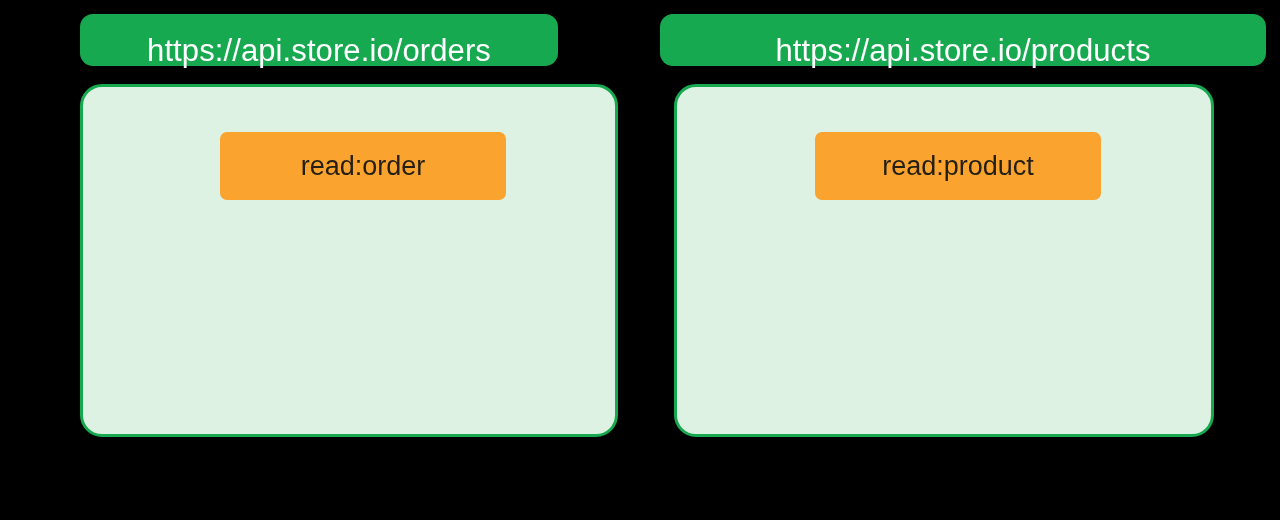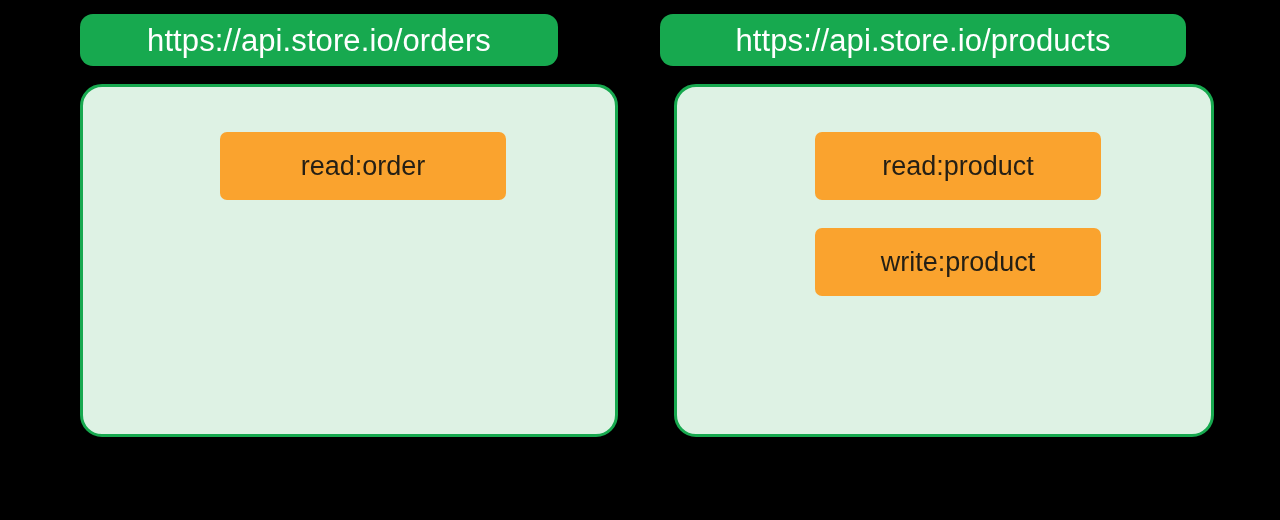--- a/index.html
+++ b/index.html
@@ -30,21 +30,21 @@
   }
 
   
   .api-header {
     position: absolute;
     top: 14px;
     height: 52px;
     border-radius: 13px;
     background: #17A94F;
     display: flex;
-    align-items: center;
+    align-items: flex-end;
     justify-content: center;
     box-sizing: border-box;
     padding: 0 20px;
   }
   .api-header-label {
     color: #FFFFFF;
     font-size: 31px;
     line-height: 31px;
     font-weight: 400;
     letter-spacing: 0.1px;
@@ -64,21 +64,21 @@
 
   
   .scope-list {
     position: absolute;
     top: 45px;
     left: 0;
     right: 0;
     display: flex;
     flex-direction: column;
     align-items: center;
-    gap: 28px;
+    gap: 20px;
     margin-left: 28px;
   }
   .scope-chip {
     width: 286px;
     height: 68px;
     border-radius: 7px;
     background: #FAA32E;
     display: flex;
     align-items: center;
     justify-content: center;
@@ -111,33 +111,30 @@
         </div>
 
 
 
       </div>
     </div>
   </div>
 
   <div class="api-group" style="left:660px; width:540px;">
 
-    <div class="api-header" style="left:0px; width:526px;">
+    <div class="api-header" style="left:0px; width:606px;">
       <span class="api-header-label">https://api.store.io/products</span>
     </div>
 
     <div class="api-panel" style="left:14px; width:540px;">
       <div class="scope-list">
 
         <div class="scope-chip">
           <span class="scope-chip-label">read:product</span>
         </div>
 
-        <div class="scope-chip">
-          <span class="scope-chip-label">write:product</span>
-        </div>
 
 
       </div>
     </div>
   </div>
 
 </div>
 
 </body></html>

